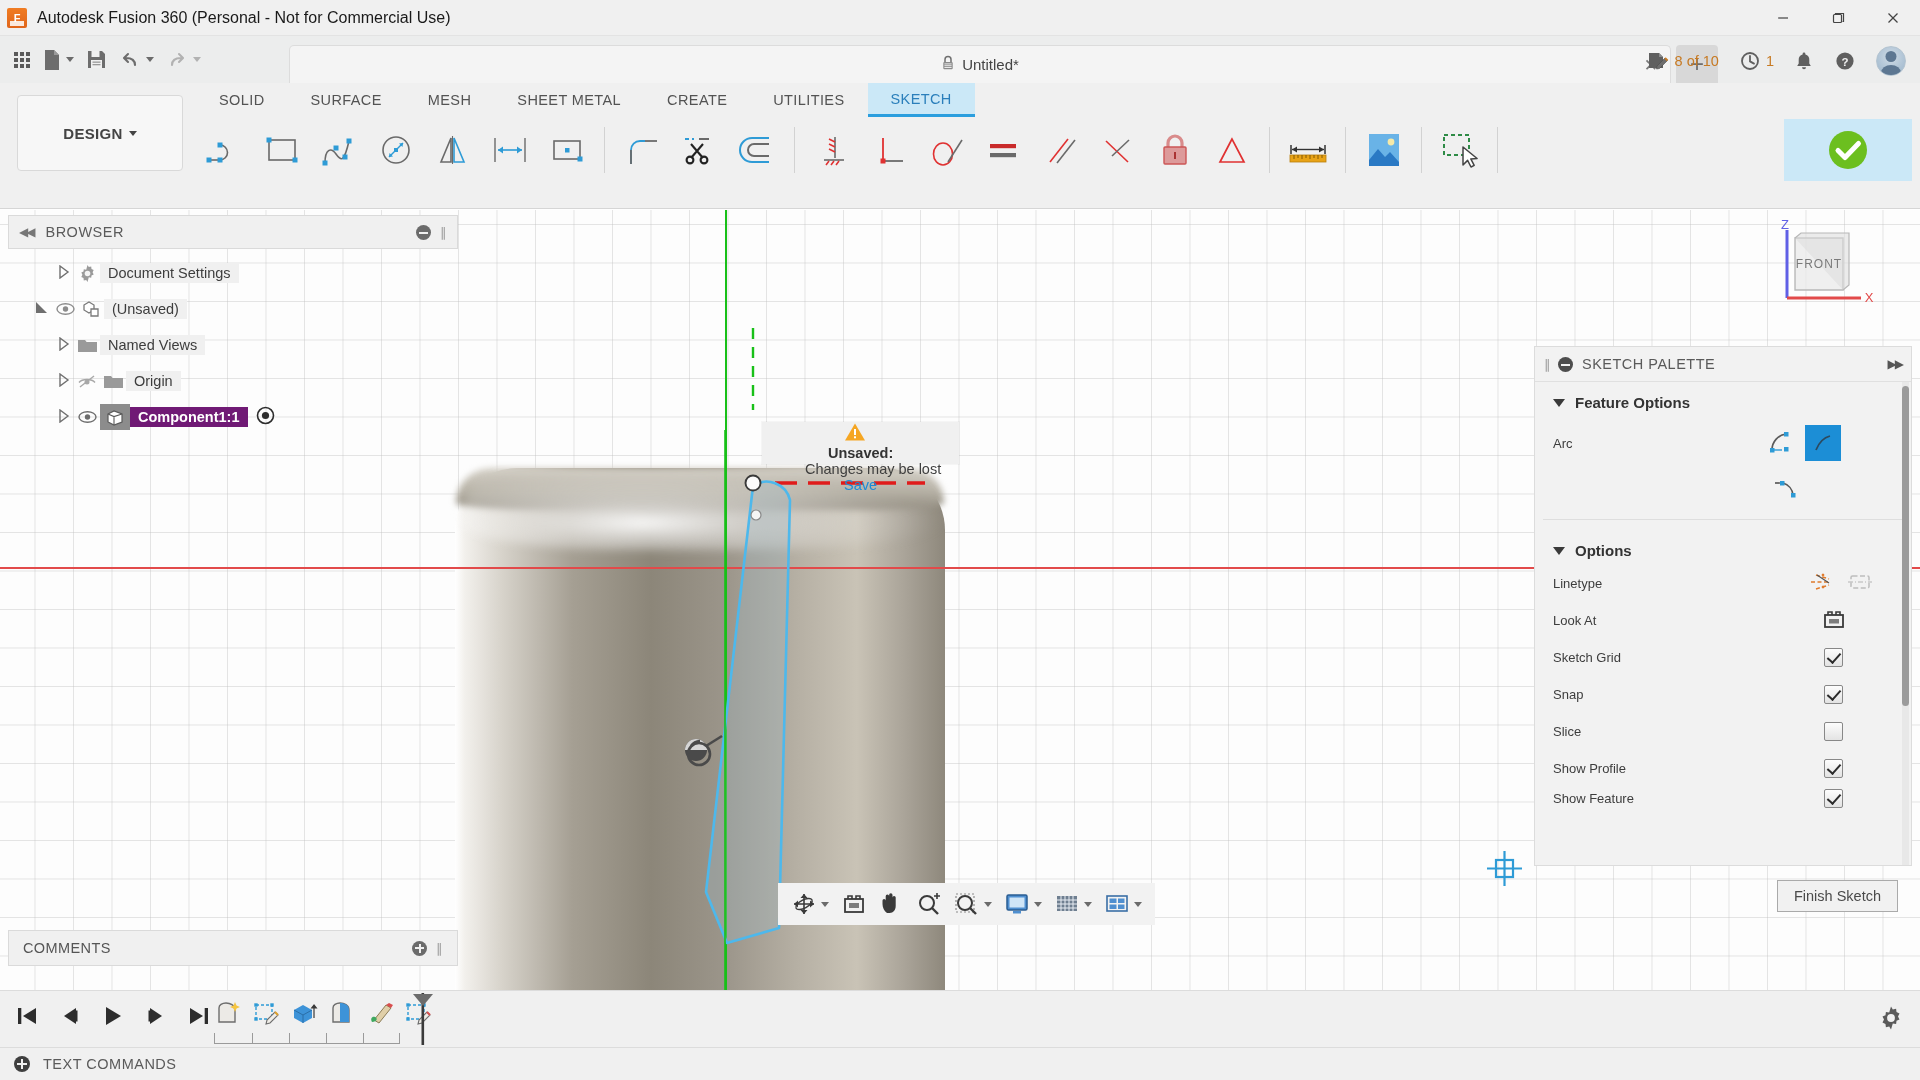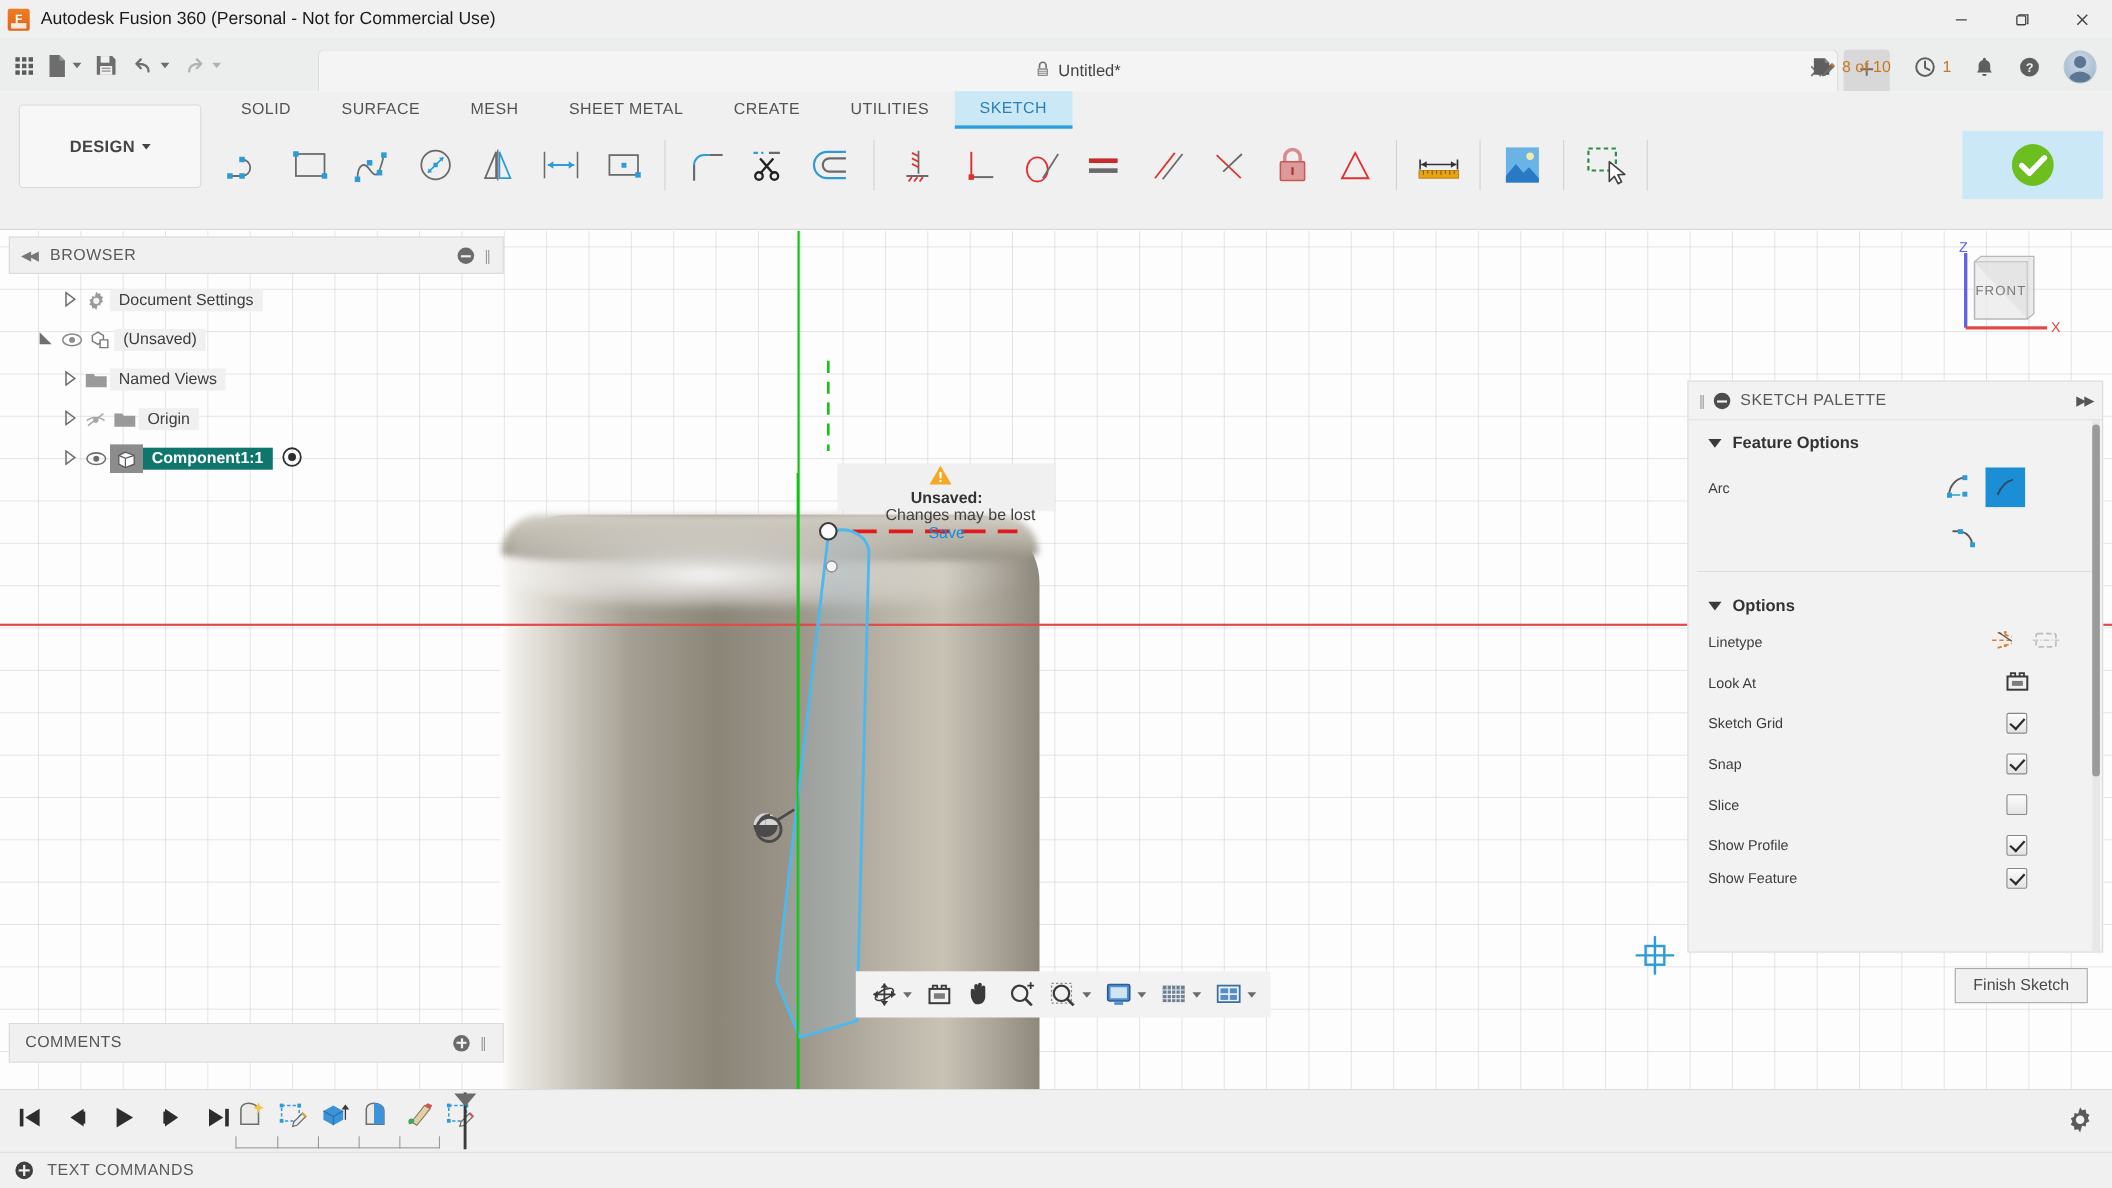--- a/index.html
+++ b/index.html
@@ -176,21 +176,21 @@
   .browser-head .collapse{ color:#777; font-size:12px; letter-spacing:-2px; margin-right:12px;}
   .browser-head .minus{ margin-left:auto; width:15px; height:15px; border-radius:50%; background:#6b6b6b; position:relative;}
   .browser-head .minus::after{ content:""; position:absolute; left:3px; right:3px; top:7px; height:2px; background:#f0f0f0;}
   .browser-head .handle{ margin-left:9px; color:#9a9a9a; font-size:13px;}
 
   .tree{ position:absolute; left:8px; top:255px; width:450px; }
   .trow{ display:flex; align-items:center; height:36px; font-size:14.5px; color:#3d3d3d; cursor:pointer; }
   .twist{ width:22px; text-align:center; color:#6f6f6f; font-size:12px; }
   .tico{ width:26px; display:flex; align-items:center; justify-content:center;}
   .tlabel{ background:#f0f0f0; padding:2px 8px; }
-  .tlabel.sel{ background:#0f766e; color:#fff; font-weight:bold;}
+  .tlabel.sel{ background:#701a75; color:#fff; font-weight:bold;}
 
   .comments{
     position:absolute; left:8px; top:930px; width:450px; height:36px;
     background:#f0f0f0; border:1px solid #dadada; display:flex; align-items:center; padding:0 14px;
     font-size:14.5px; color:#555; letter-spacing:.4px;
   }
   .comments .plus{ margin-left:auto; width:15px;height:15px;border-radius:50%;background:#6b6b6b; position:relative;}
   .comments .plus::after{content:"";position:absolute;left:3px;right:3px;top:6.5px;height:2px;background:#f0f0f0;}
   .comments .plus::before{content:"";position:absolute;top:3px;bottom:3px;left:6.5px;width:2px;background:#f0f0f0;}
   .comments .handle{margin-left:9px;color:#9a9a9a;font-size:13px;}

